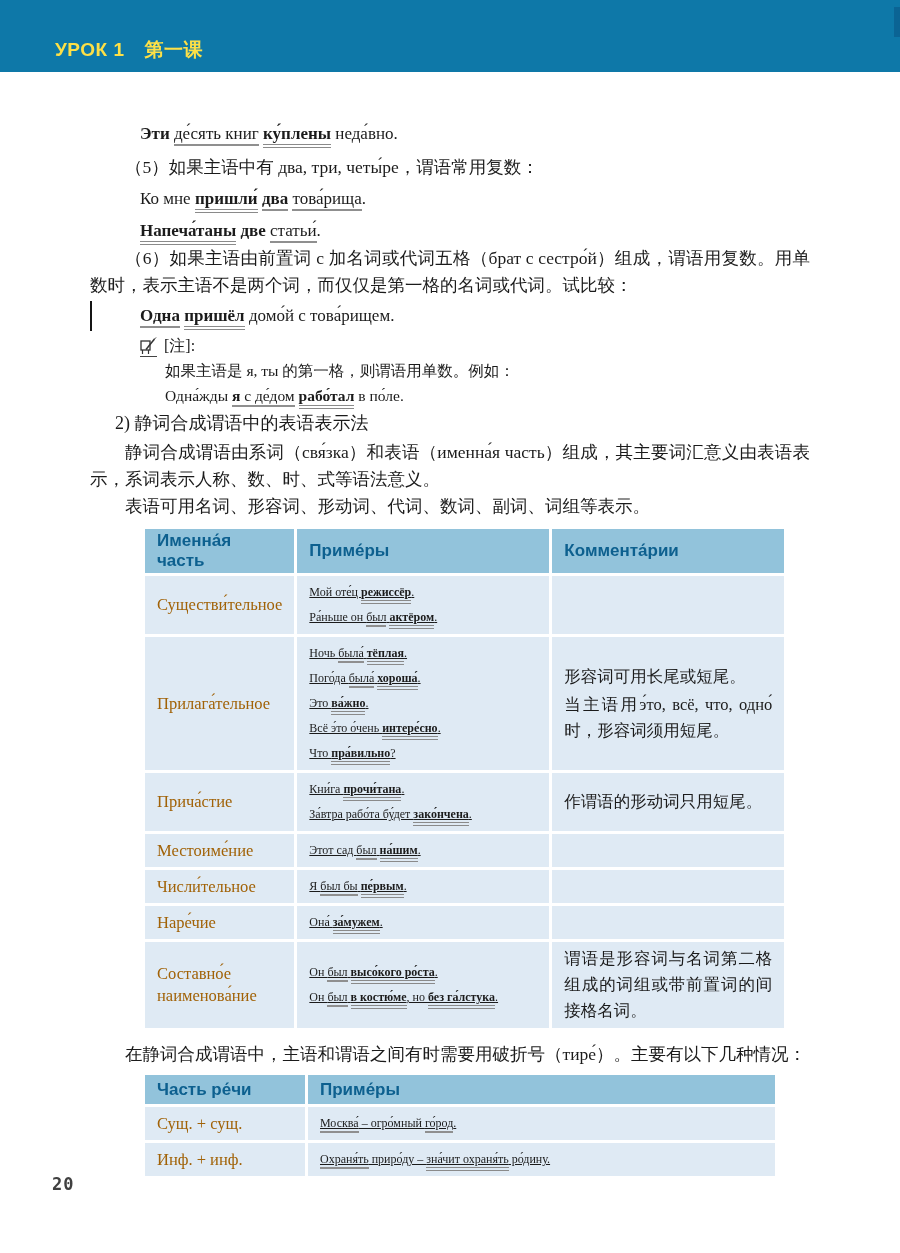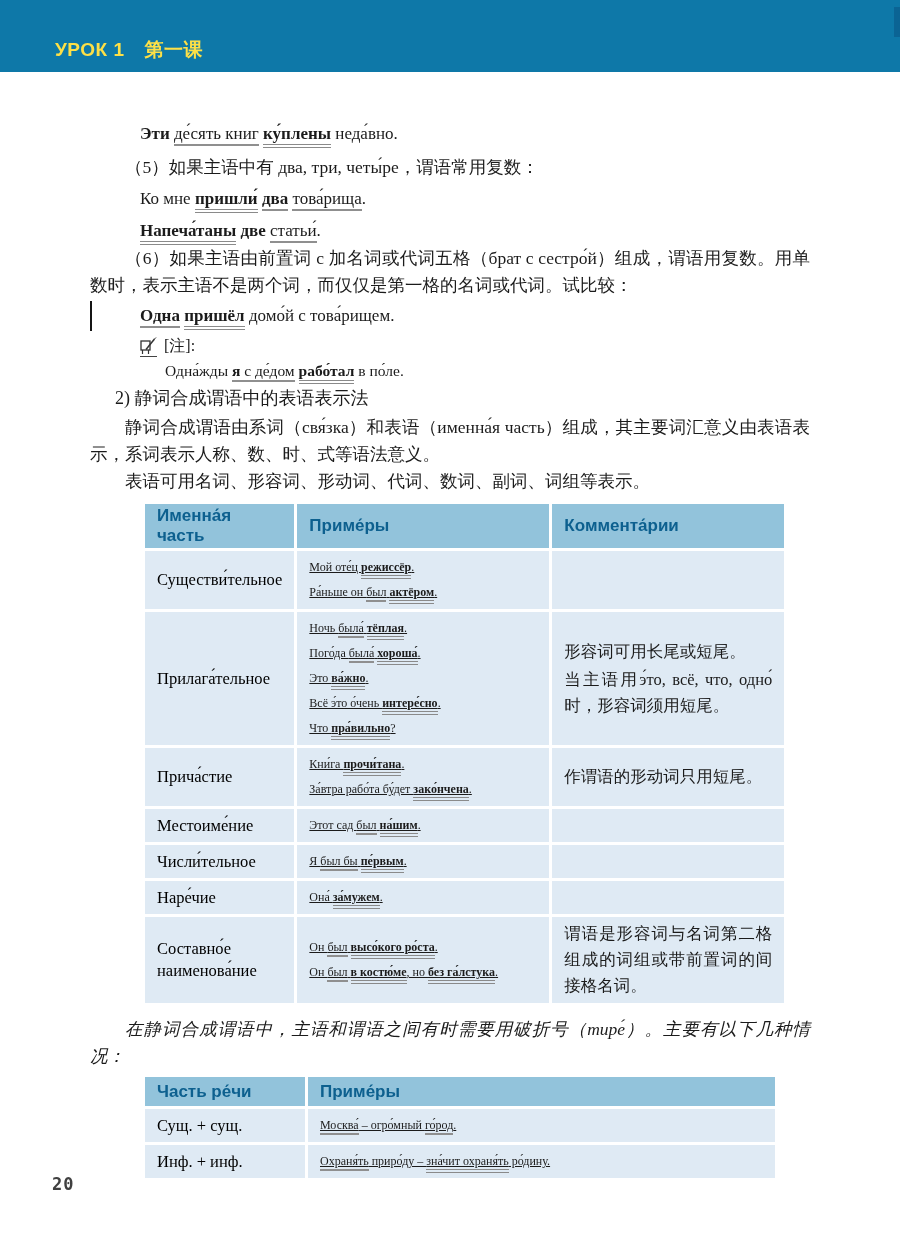--- a/index.html
+++ b/index.html
@@ -23,21 +23,21 @@
   .corner-tab {
     position:absolute; top:7px; right:0; width:6px; height:30px;
     background:#0b6494;
   }
   
   .content { position:absolute; top:80px; left:90px; width:720px; padding-top:42px; }
   .exline-main { font-size:17px; line-height:24px; padding-left:50px; margin-bottom:8px; }
   .cnline  { font-size:17.5px; line-height:27px; }
   .cn-indent { padding-left:35px; }
   .cn-par  { text-indent:35px; text-align:justify; }
-  .mb2{margin-bottom:2px;} .mb4{margin-bottom:4px;font-style:italic;} .mb6{margin-bottom:6px;} .mb10{margin-bottom:10px;}
+  .mb2{margin-bottom:2px;} .mb4{margin-bottom:4px;} .mb6{margin-bottom:6px;} .mb10{margin-bottom:10px;}
   .compare { display:flex; align-items:center; height:30px; margin-bottom:4px; font-size:17px; }
   .compare .left  { margin-left:50px; width:325px; }
   .vdiv { width:2px; height:30px; background:#151515; margin:0 22px 0 0; }
   .compare .right { margin-left:26px; }
   .note-head { padding-left:50px; font-size:16px; line-height:22px; margin-bottom:2px; display:flex; align-items:flex-end; }
   .note-icon { display:inline-block; border-bottom:1px solid #444; margin-right:7px; line-height:0; }
   .note-small { padding-left:75px; font-size:15.5px; line-height:23px; margin-bottom:2px; }
   .heading2 { padding-left:25px; font-size:18px; line-height:28px; margin-bottom:2px; }
   
   .b  { font-weight:bold; }
@@ -49,21 +49,21 @@
     table-layout:fixed; background:#ffffff;
   }
   table.blue th {
     background:#92c3db; color:#0d608f; text-align:left;
     font-family:"Liberation Sans", sans-serif; font-weight:bold; font-size:17px;
     height:29px; padding:2px 12px; vertical-align:middle;
   }
   table.blue td {
     background:#dfeaf4; vertical-align:middle; padding:4px 12px;
   }
-  td.term { font-size:16.5px; color:#000000; line-height:22px; }
+  td.term { font-size:16.5px; color:#a16207; line-height:22px; }
   .exline { font-size:12px; line-height:25px;text-decoration:underline; }
   td.comment { font-size:16.5px; line-height:26px; text-align:justify; }
   .cline { margin:2px 0; }
   
   .page-number {
     position:absolute; left:52px; top:1174px;
     font-family:"DejaVu Sans Mono", monospace; font-weight:bold;
     font-size:17px; letter-spacing:1px; color:#404040;
   }
 </style>
@@ -103,20 +103,21 @@
           <line x1="2.5" y1="13" x2="2.5" y2="17" stroke="#333" stroke-width="1.2"></line>
           <line x1="8.5" y1="13" x2="8.5" y2="17" stroke="#333" stroke-width="1.2"></line>
           <line x1="6" y1="12.5" x2="14.5" y2="2" stroke="#333" stroke-width="1.5"></line>
           <line x1="14.5" y1="2" x2="16" y2="0.5" stroke="#333" stroke-width="1"></line>
         </svg>
       </span>
       <span></span>
         <span>[注]:</span>
     </div>
 
+    <div class="note-small">如果主语是 я, ты 的第一格，则谓语用单数。例如：</div>
 
     <div class="note-small"><span>Одна́жды </span><span class="b u">я</span><span class="u"> с де́дом</span><span> </span><span class="b uu">рабо́тал</span><span> в по́ле.</span></div>
 
     <div class="heading2">2) 静词合成谓语中的表语表示法</div>
 
     <div class="cnline cn-par">静词合成谓语由系词（свя́зка）和表语（именна́я часть）组成，其主要词汇意义由表语表示，系词表示人称、数、时、式等语法意义。</div>
 
     <div class="cnline cn-indent mb6">表语可用名词、形容词、形动词、代词、数词、副词、词组等表示。</div>
 
     <table class="blue mb10">

